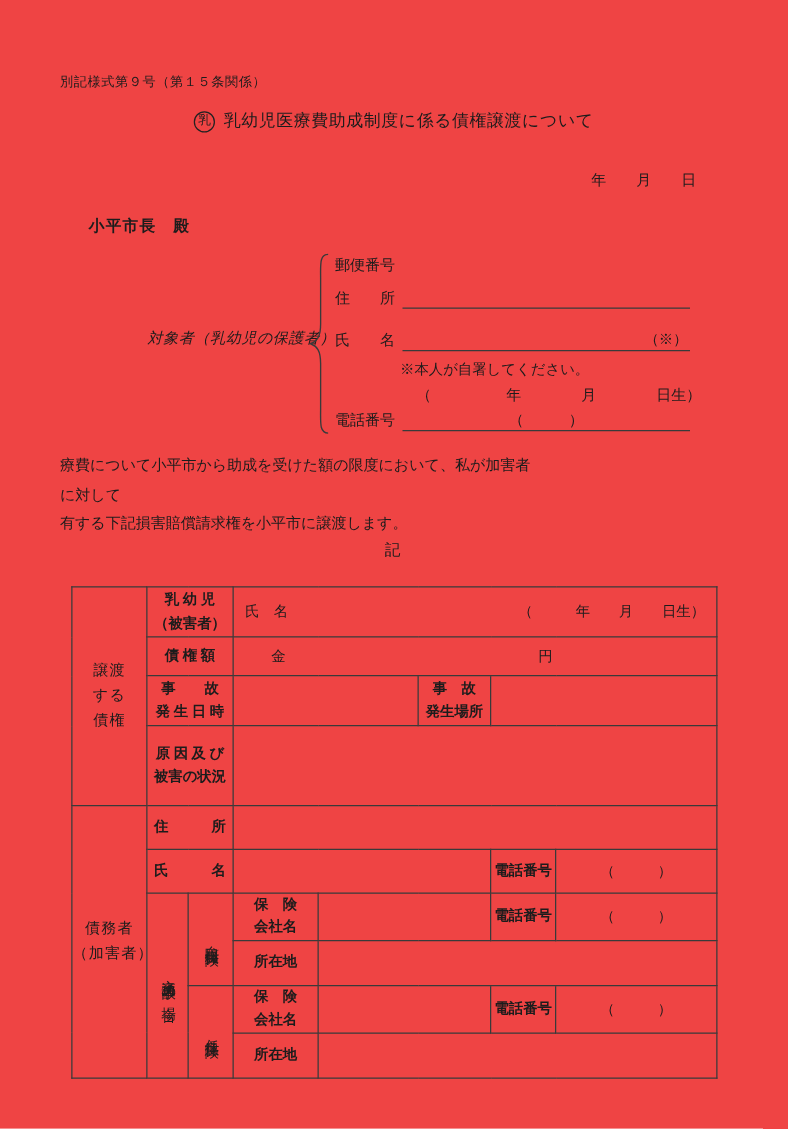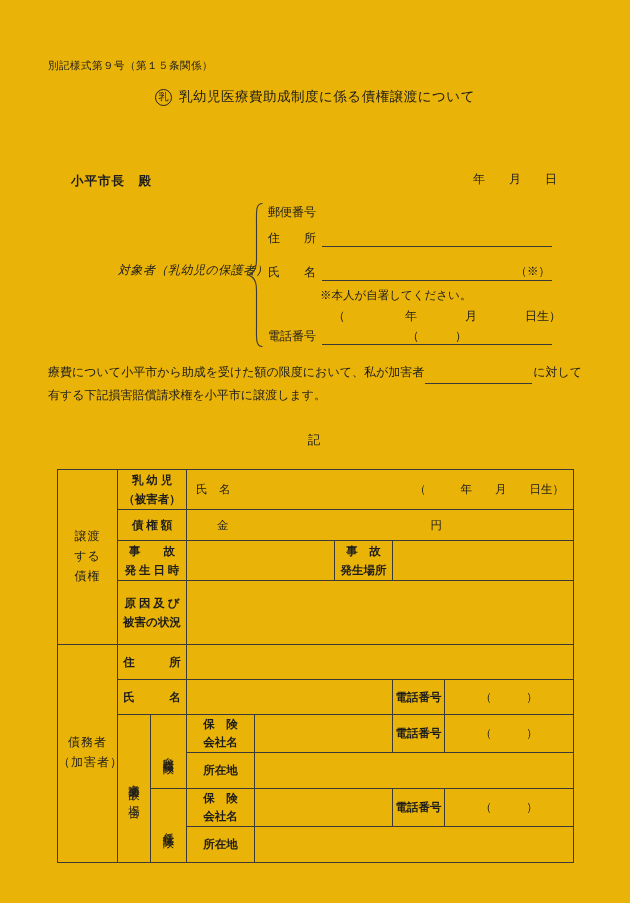--- a/index.html
+++ b/index.html
@@ -1,45 +1,45 @@
 <!DOCTYPE html>
 <html><head>
 <meta charset="utf-8">
 <style>
   html,body { margin:0; padding:0; background:#ffffff; }
   .page {
-    position:relative; width:630px; height:903px; background:#eab308;
+    position:relative; width:630px; height:903px; background:#ef4444;
     font-family:"Liberation Serif","DejaVu Serif",serif;
     color:#1c1c1c; overflow:hidden;
   }
   .form-no { position:absolute; left:48px; top:59px; font-size:10.5px; letter-spacing:0.5px; }
   .title-row { position:absolute; left:0; right:0; top:88px; display:flex; justify-content:center; align-items:center; gap:7px; }
   .stamp { width:15px; height:15px; border:1px solid #222; border-radius:50%; font-size:10px; line-height:1; display:flex; align-items:center; justify-content:center; flex:0 0 auto; }
   .title { font-size:13.5px; letter-spacing:0.5px; }
-  .date-line { position:absolute; top:136px; right:73px; font-size:12px;margin-top:35px; }
+  .date-line { position:absolute; top:136px; right:73px; font-size:12px; }
   .addressee { position:absolute; left:71px; top:173px; font-size:12.5px; letter-spacing:1px;font-weight:bold; }
 
   .applicant { position:absolute; left:0; top:196px; width:630px; height:165px; font-size:12px; }
   .app-label { position:absolute; left:118px; top:66px; letter-spacing:0.5px;font-style:italic; }
   .brace { position:absolute; left:247px; top:6px; width:17px; height:146px; }
   .fld-postal { position:absolute; left:268px; top:8px; }
   .app-row { position:absolute; left:268px; width:284px; display:flex; align-items:flex-end; }
   .app-row .lab { flex:0 0 52px; }
   .uline { flex:1; border-bottom:1px solid #3a3a3a; height:16px; margin-left:2px; }
   .uline.right { text-align:right; font-size:11.5px; padding-right:2px; }
   .uline.center { text-align:center; font-size:12px; }
   .row-addr { top:34px; }
   .row-name { top:68px; }
   .app-note { position:absolute; left:320px; top:92px; font-size:11.5px; }
   .app-birth { position:absolute; left:333px; top:112px; font-size:12px; }
   .row-phone { top:132px; }
 
   .para { position:absolute; left:48px; top:361px; width:534px; font-size:12px; line-height:22.5px; }
   .para .l1 { text-indent:12px; text-align:justify; text-align-last:justify; white-space:nowrap; }
-  .para .l2 { display:flex; }
+  .para .l2 { display:flex;flex-direction:column; }
   .para .l2 .t { white-space:nowrap; }
   .para .l2 .blank { flex:1; border-bottom:1px solid #3a3a3a; align-self:flex-end; height:18px; margin:0 1px; }
   .ki { position:absolute; left:0; right:0; top:432px; text-align:center; font-size:12.5px; letter-spacing:2px; }
 
   table.form-table { position:absolute; left:57px; top:469px; width:516px; border-collapse:collapse; table-layout:fixed; font-size:11.5px; }
   table.form-table td { border:1px solid #3a3a3a; padding:0; vertical-align:middle; overflow:hidden; }
   td.sec { text-align:center; white-space:pre; line-height:1.65; font-size:12px; letter-spacing:1px; }
   td.lbl { text-align:center; white-space:pre; line-height:1.6;font-weight:bold; }
   td.vcell { text-align:center; }
   .vtext { writing-mode:vertical-rl; display:inline-block; line-height:1.05; letter-spacing:1.5px; font-size:11.5px; }

